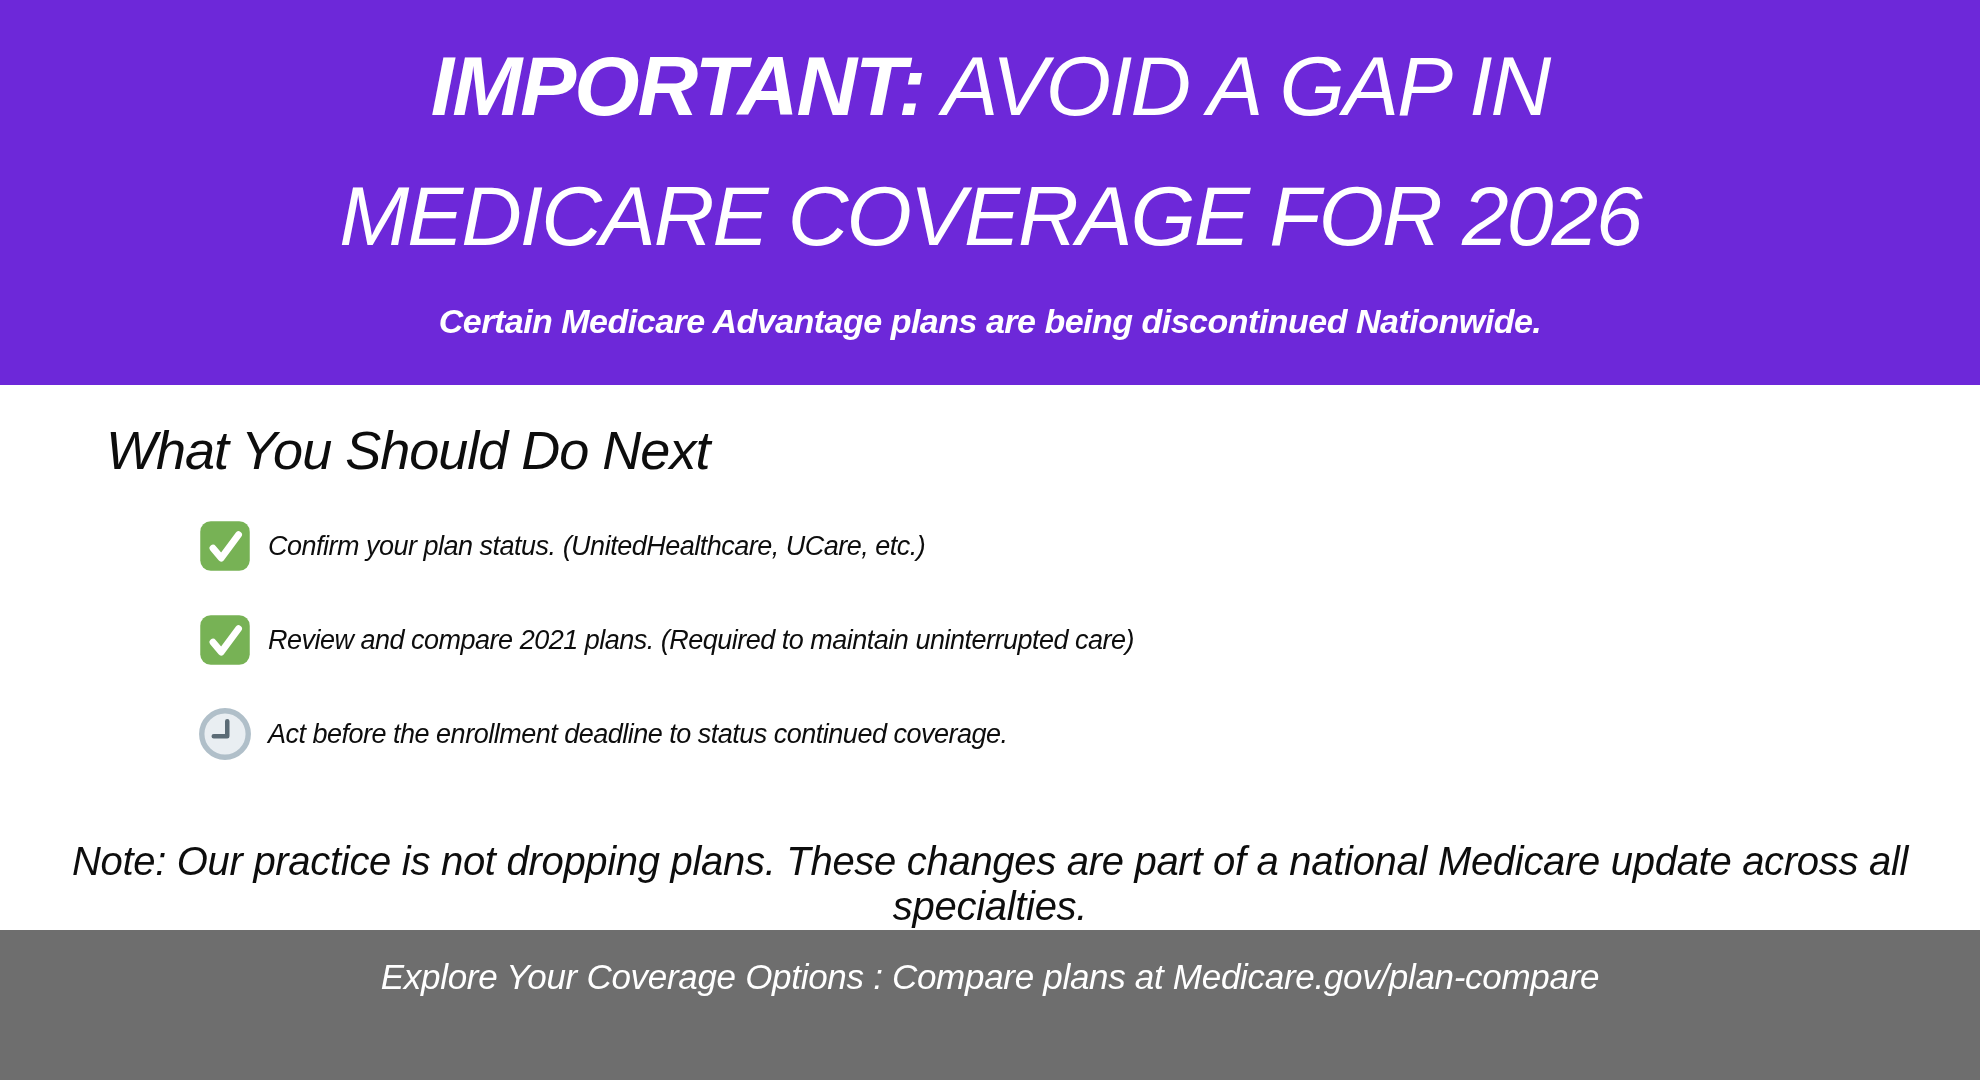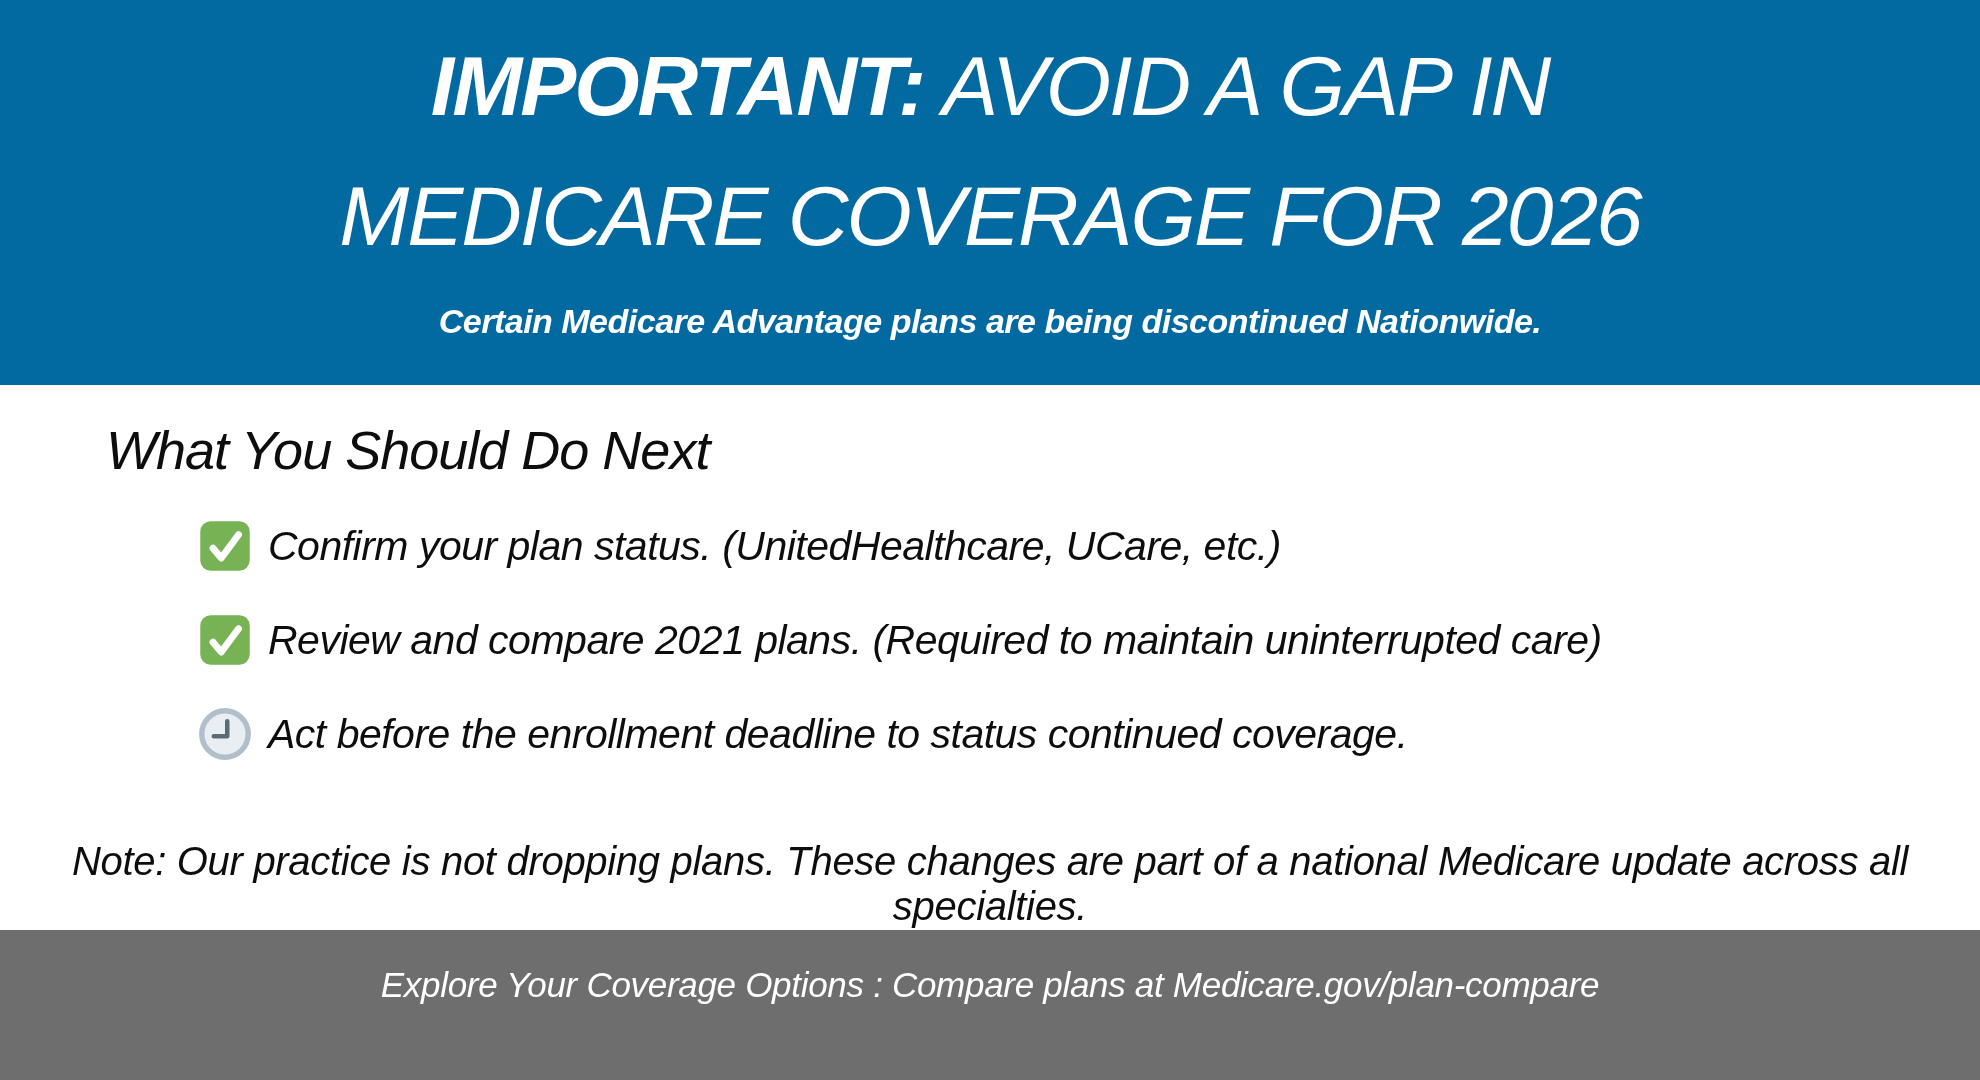--- a/index.html
+++ b/index.html
@@ -12,21 +12,21 @@
     font-family: "Liberation Sans", sans-serif;
     font-style: italic;
     color: #141414;
   }
 
   
   .alert-header {
     position: absolute;
     top: 0; left: 0; right: 0;
     height: 385px;
-    background: #0369a1;
+    background: #6d28d9;
     color: #ffffff;
     text-align: center;
     box-sizing: border-box;
     padding-top: 44px;
   }
   .alert-title-line {
     font-size: 84px;
     line-height: 1.0;
     letter-spacing: -2px;
     font-weight: 400;
@@ -58,21 +58,21 @@
   .checklist {
     margin: 38px 0 0 198px;
     display: flex;
     flex-direction: column;
     gap: 40px;
   }
   .checklist-item {
     display: flex;
     align-items: center;
     gap: 16px;
-    font-size: 41px;
+    font-size: 27px;
     letter-spacing: -0.5px;
     color: #0d0d0d;
     white-space: nowrap;
   }
   .item-icon { width: 54px; height: 54px; flex: 0 0 auto; display: inline-block; }
   .note-line {
     margin-top: 78px;
     text-align: center;
     font-size: 40px;
     letter-spacing: -0.3px;
@@ -81,21 +81,21 @@
 
   
   .footer-bar {
     position: absolute;
     left: 0; right: 0; bottom: 0;
     height: 150px;
     background: #6e6e6e;
     color: #ffffff;
     text-align: center;
     box-sizing: border-box;
-    padding-top: 24px;
+    padding-top: 16px;
   }
   .footer-line {
     font-size: 35px;
     line-height: 1.75;
     letter-spacing: -0.3px;
     font-weight: 400;
   }
 </style>
 </head>
 <body>

